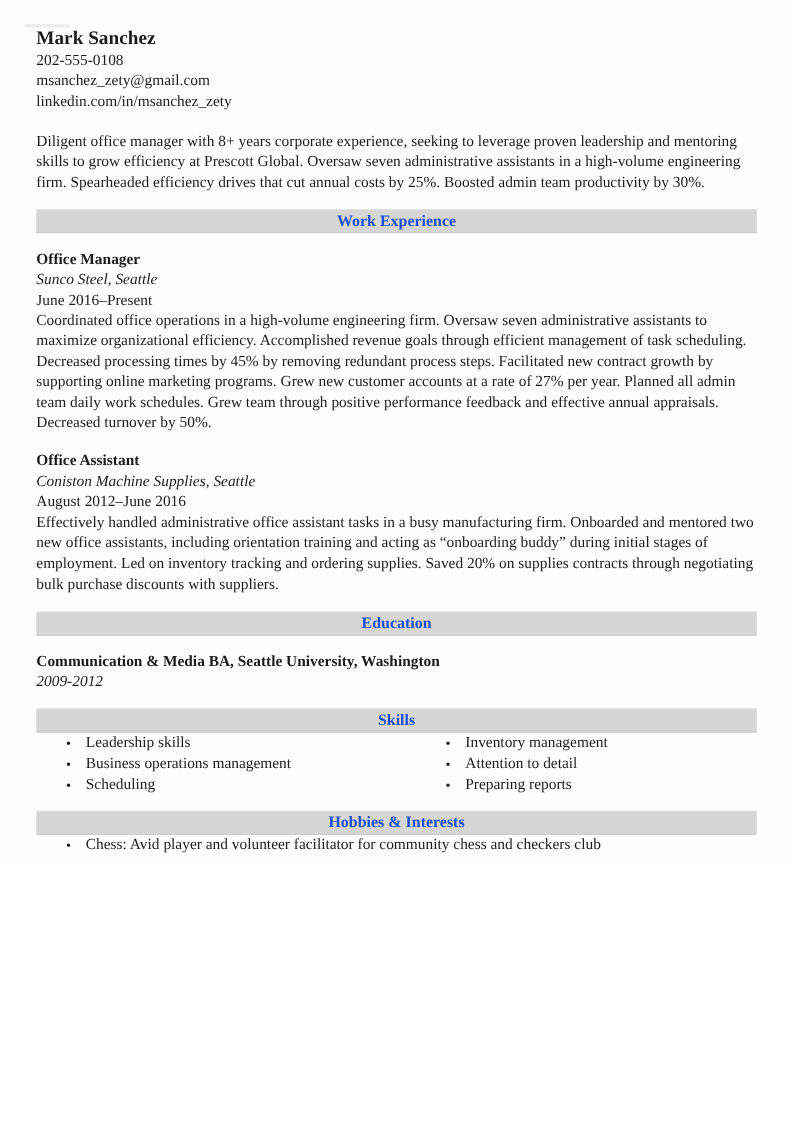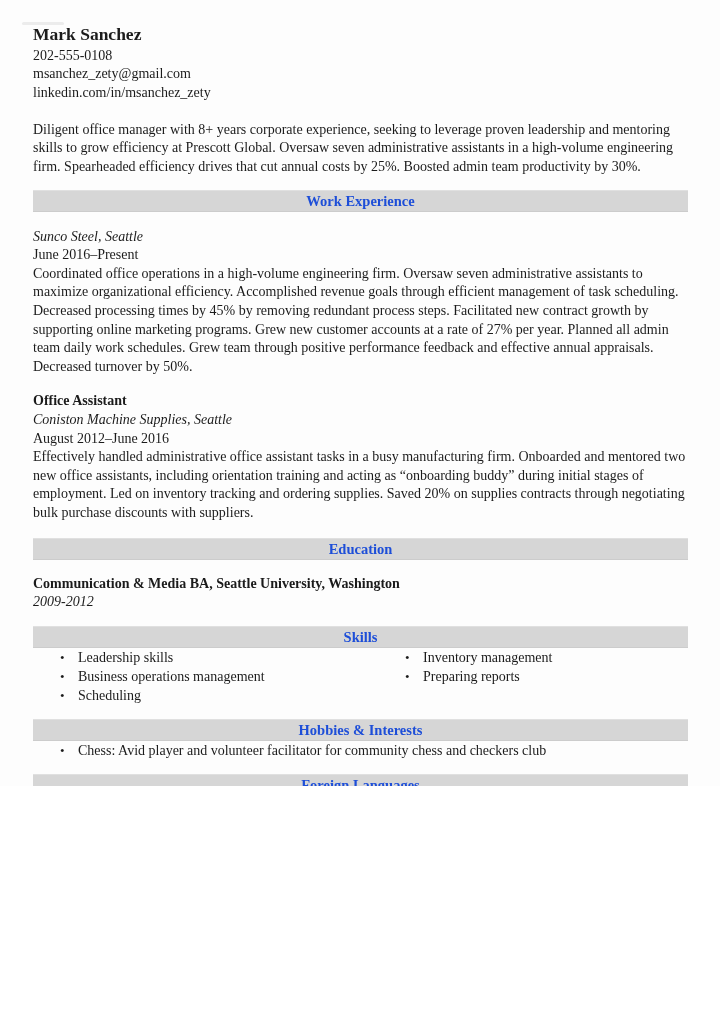--- a/index.html
+++ b/index.html
@@ -95,20 +95,21 @@
     <div class="name">Mark Sanchez</div>
     <div class="contact-line">202-555-0108</div>
     <div class="contact-line">msanchez_zety@gmail.com</div>
     <div class="contact-line">linkedin.com/in/msanchez_zety</div>
 
     <div class="summary">Diligent office manager with 8+ years corporate experience, seeking to leverage proven leadership and mentoring skills to grow efficiency at Prescott Global. Oversaw seven administrative assistants in a high-volume engineering firm. Spearheaded efficiency drives that cut annual costs by 25%. Boosted admin team productivity by 30%.</div>
 
     <div class="section-bar">Work Experience</div>
 
     <div class="job">
+      <div class="job-title">Office Manager</div>
       <div class="job-company">Sunco Steel, Seattle</div>
       <div class="job-dates">June 2016–Present</div>
       <div class="job-desc">Coordinated office operations in a high-volume engineering firm. Oversaw seven administrative assistants to maximize organizational efficiency. Accomplished revenue goals through efficient management of task scheduling. Decreased processing times by 45% by removing redundant process steps. Facilitated new contract growth by supporting online marketing programs. Grew new customer accounts at a rate of 27% per year. Planned all admin team daily work schedules. Grew team through positive performance feedback and effective annual appraisals. Decreased turnover by 50%.</div>
     </div>
 
     <div class="job">
       <div class="job-title">Office Assistant</div>
       <div class="job-company">Coniston Machine Supplies, Seattle</div>
       <div class="job-dates">August 2012–June 2016</div>
       <div class="job-desc">Effectively handled administrative office assistant tasks in a busy manufacturing firm. Onboarded and mentored two new office assistants, including orientation training and acting as “onboarding buddy” during initial stages of employment. Led on inventory tracking and ordering supplies. Saved 20% on supplies contracts through negotiating bulk purchase discounts with suppliers.</div>
@@ -127,20 +128,21 @@
       <div class="skills-col-left">
         <ul class="plain-list">
           <li>Leadership skills</li>
           <li>Business operations management</li>
           <li>Scheduling</li>
         </ul>
       </div>
       <div class="skills-col-right">
         <ul class="plain-list">
           <li>Inventory management</li>
+          <li>Attention to detail</li>
           <li>Preparing reports</li>
         </ul>
       </div>
     </div>
 
     <div class="section-bar gap-14">Hobbies &amp; Interests</div>
 
     <ul class="plain-list single-bullet-list">
       <li>Chess: Avid player and volunteer facilitator for community chess and checkers club</li>
     </ul>

